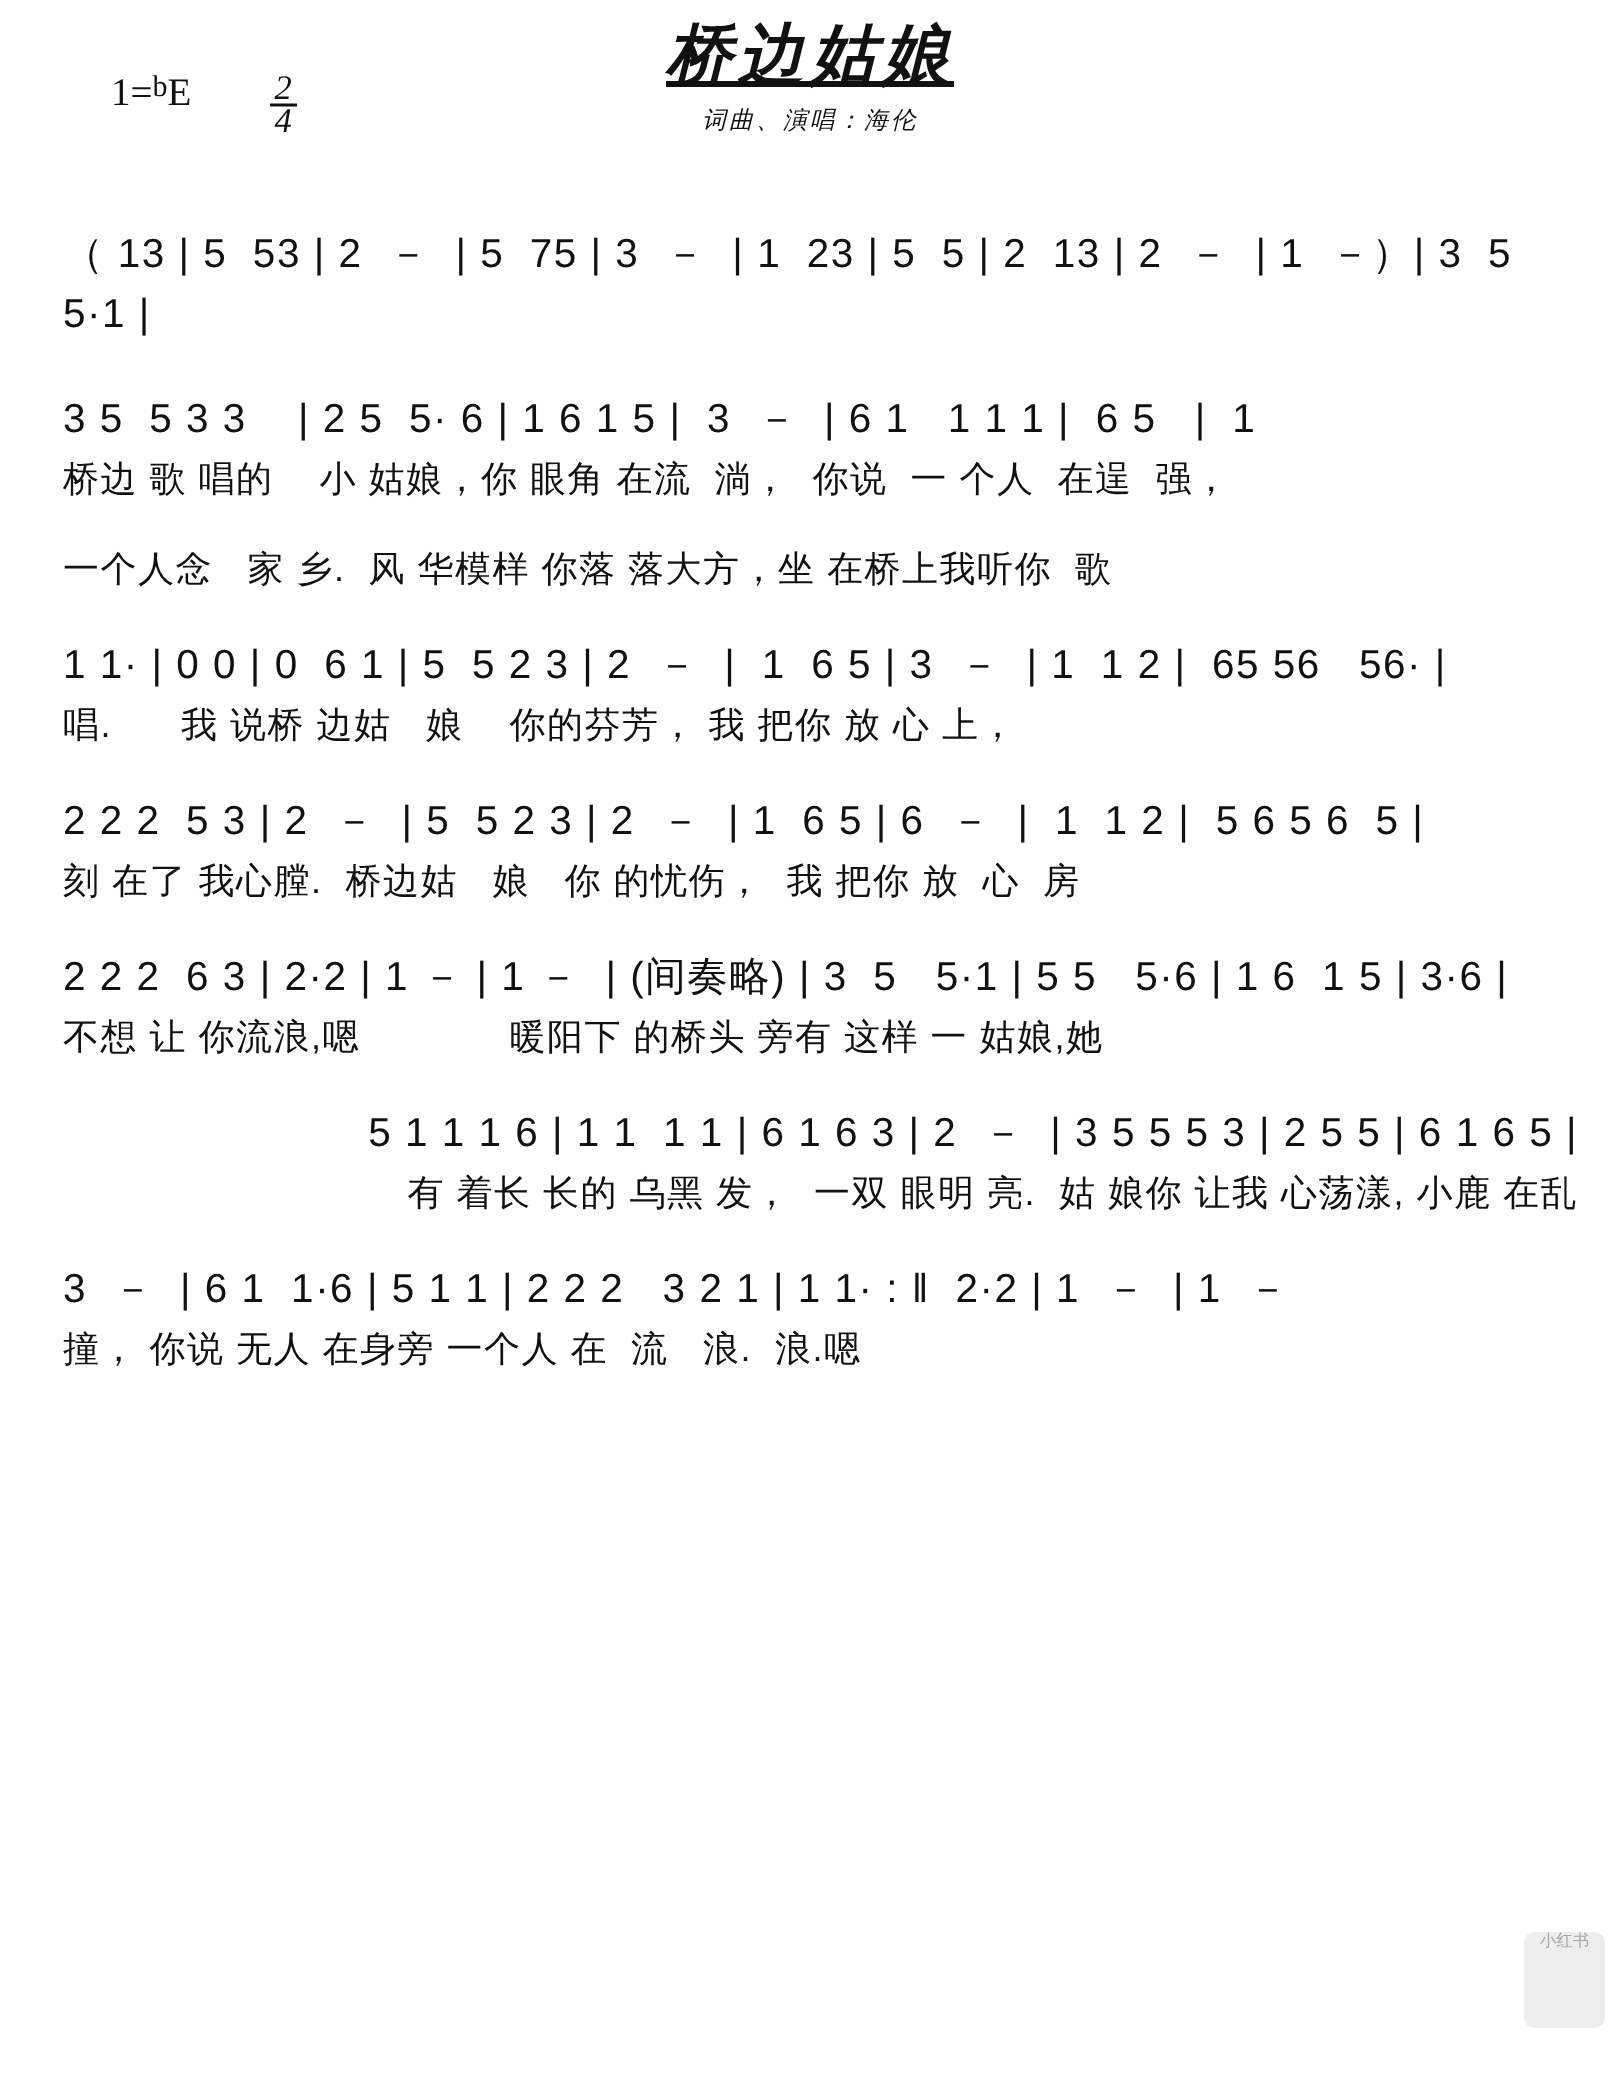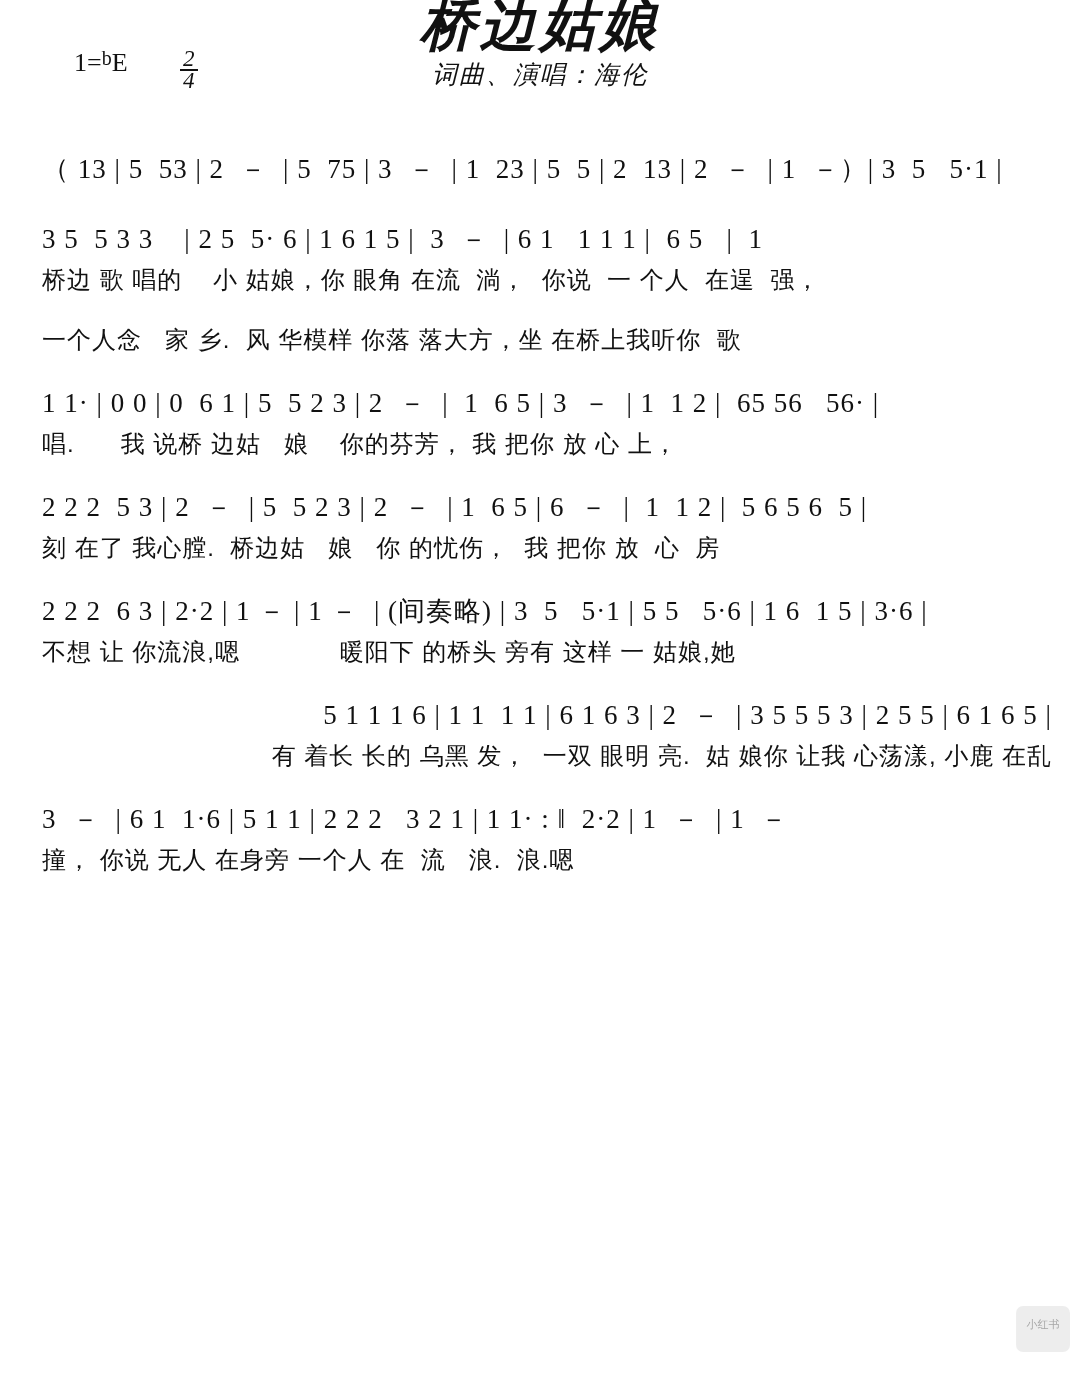--- a/index.html
+++ b/index.html
@@ -18,31 +18,32 @@
   .sheet {
     width: 1080px;
     height: 1386px;
     position: relative;
     box-sizing: border-box;
     padding: 0 28px;
   }
   .title {
     text-align: center;
     font-family: "Liberation Serif", serif;
-    font-size: 56px;
+    font-size: 44px;
     font-weight: bold;
     font-style: italic;
     letter-spacing: 4px;
     margin: 0;
-    padding-top: 2px;
+    padding-top: 14px;
     line-height: 46px;
+    text-decoration: underline;
   }
   .subtitle {
     text-align: center;
-    font-size: 25px;
+    font-size: 16px;
     font-style: italic;
     font-family: "Liberation Serif", serif;
     letter-spacing: 2px;
     margin-top: 10px;
   }
   .meta-row {
     position: relative;
     height: 46px;
     margin-top: -44px;
     margin-left: 24px;
@@ -77,21 +78,21 @@
     display: block;
     padding: 0 3px;
   }
 
   
   .system {
     margin-top: 18px;
     padding-left: 14px;
   }
   .notes {
-    font-family: Liberation Serif, serif;
+    font-family: Liberation Sans, sans-serif;
     font-size: 27px;
     line-height: 40px;
     white-space: pre-wrap;
     letter-spacing: 1px;
     min-height: 40px;
   }
   .lyrics {
     font-family: "Liberation Sans", sans-serif;
     font-size: 24px;
     line-height: 34px;
@@ -101,29 +102,28 @@
   }
   .lyrics.indent-right {
     text-align: right;
     padding-right: 30px;
   }
   .watermark {
     position: absolute;
     right: 10px;
     bottom: 34px;
     width: 54px;
-    height: 46px;
+    height: 64px;
     border-radius: 7px;
     background: #e8e8e8;
     color: #888;
     font-family: "Liberation Sans", sans-serif;
     font-size: 11px;
     line-height: 13px;
     text-align: center;
-    padding-top: 12px;
     box-sizing: border-box;
     opacity: .75;
   }
 </style>
 </head>
 <body>
 
 <div class="sheet">
 
   <div class="title">桥边姑娘</div>

